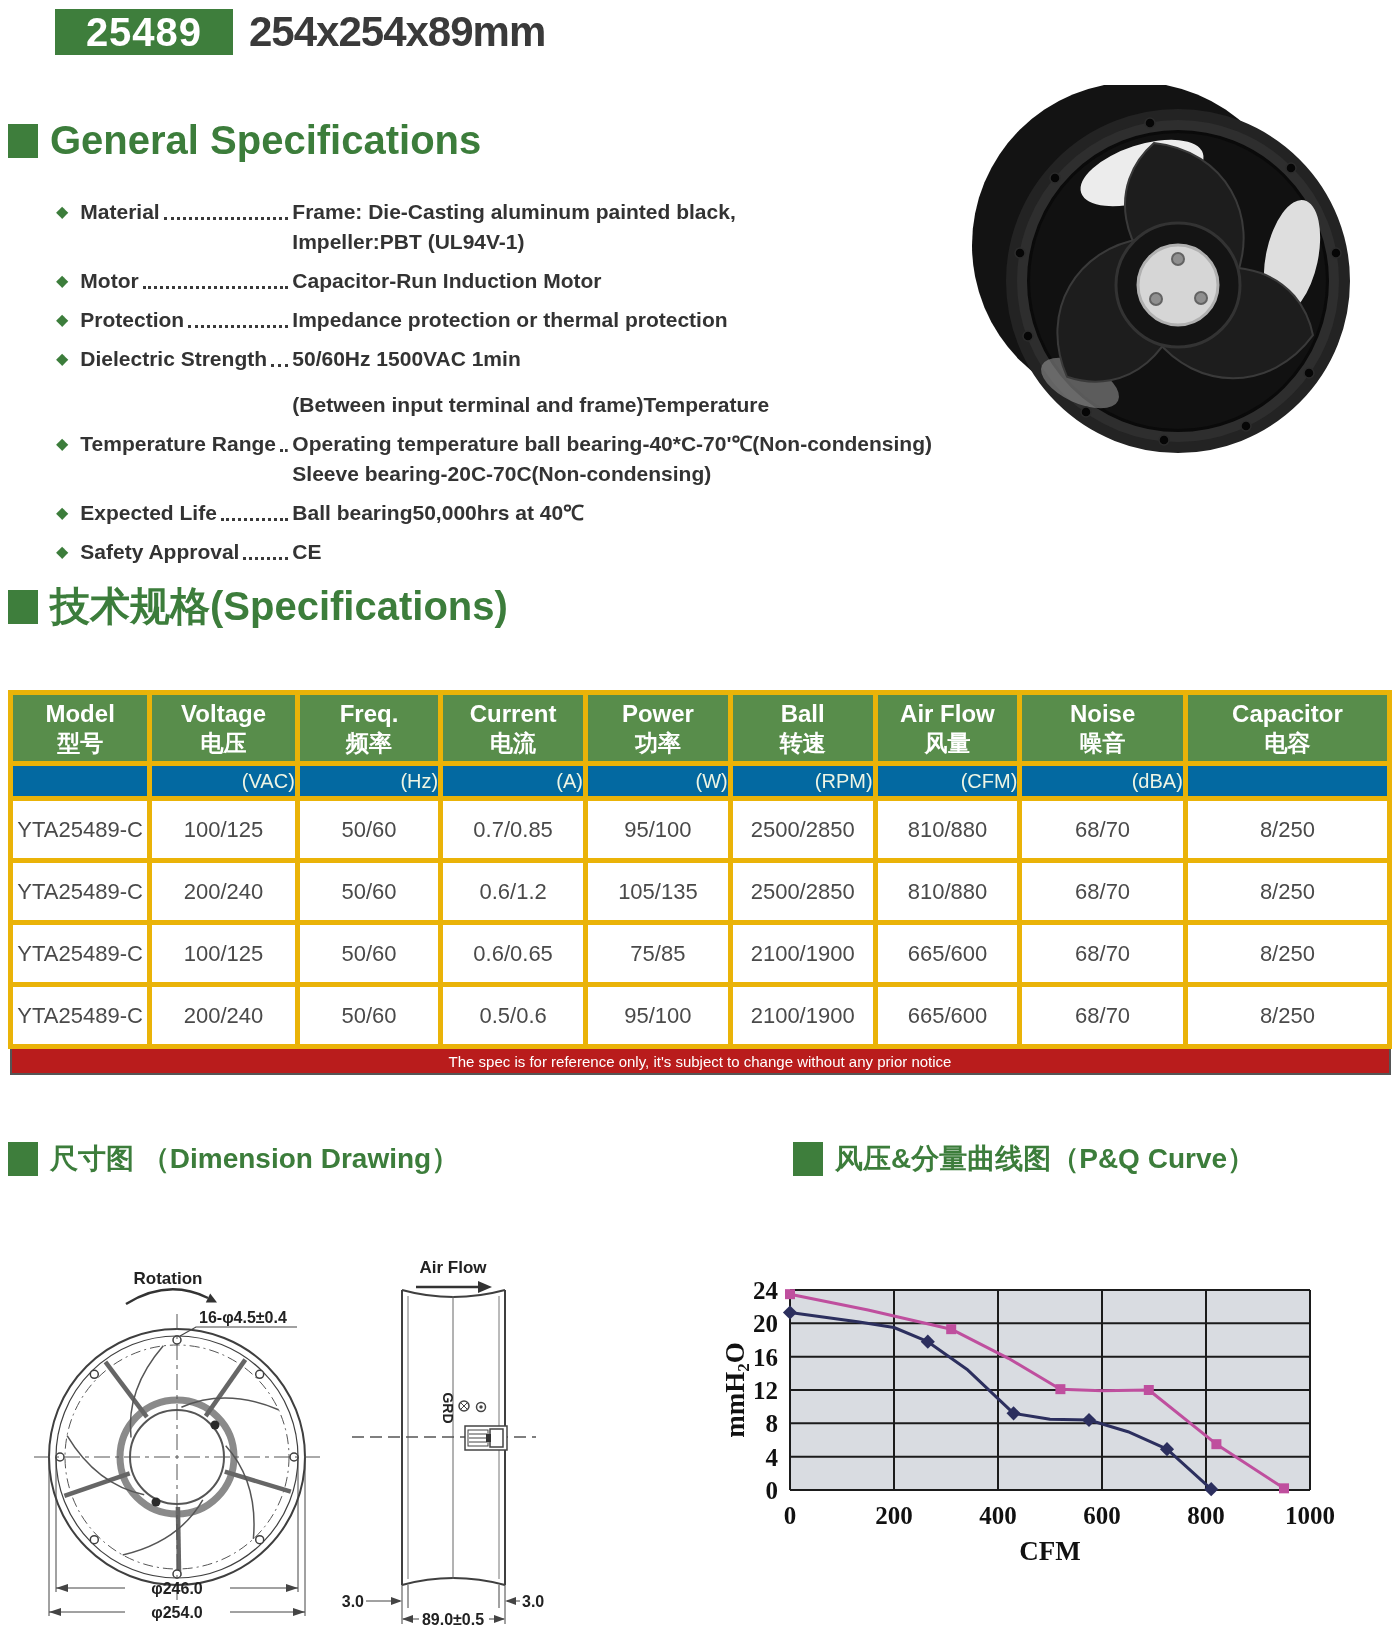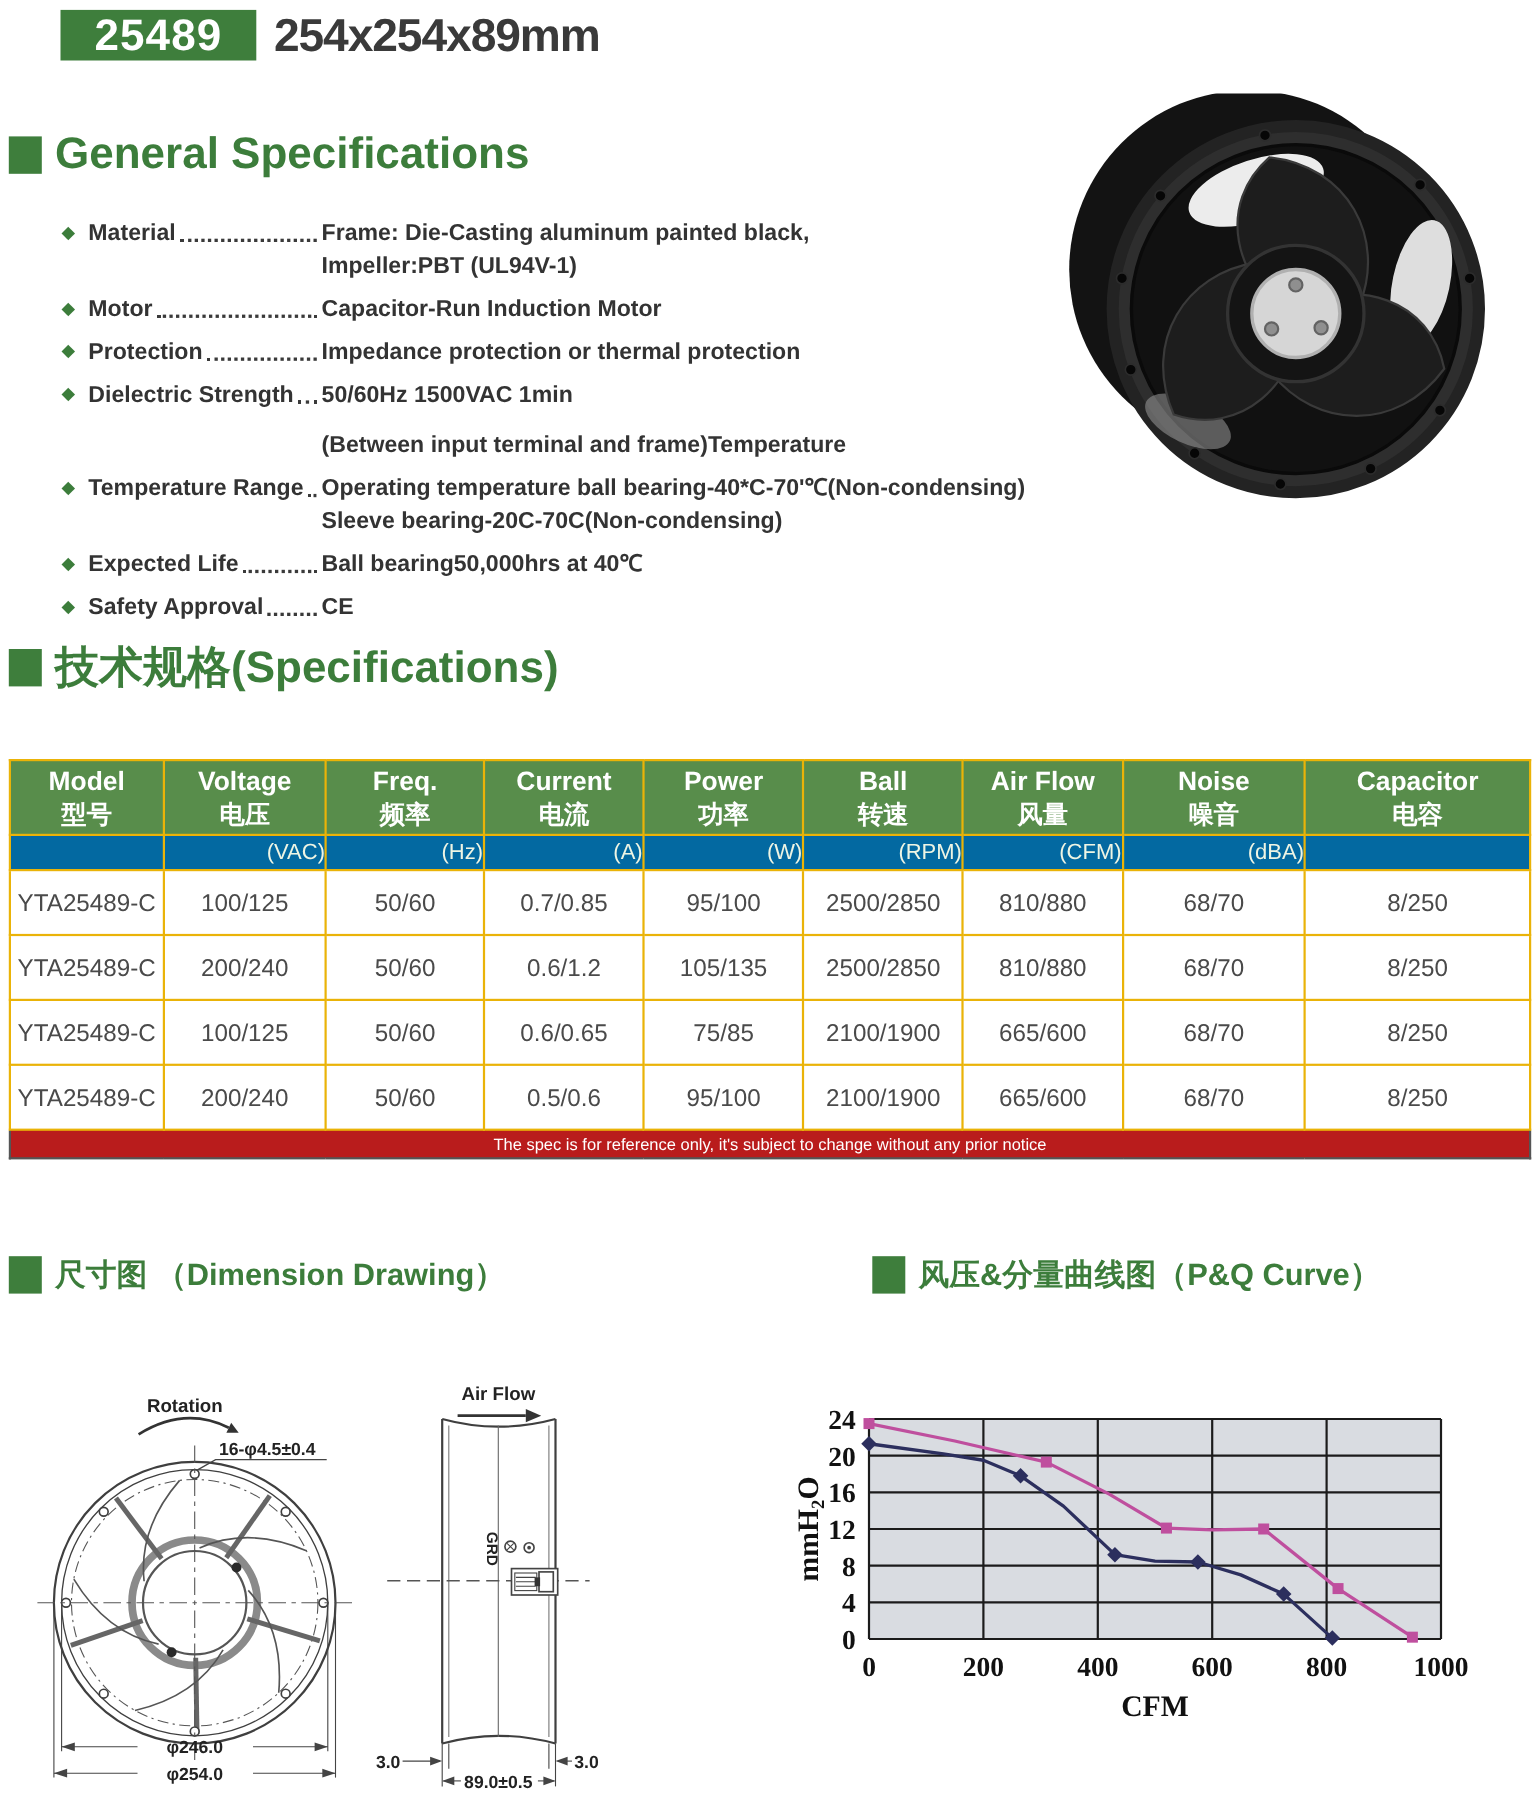--- a/index.html
+++ b/index.html
@@ -30,21 +30,21 @@
   .vals{flex:1;}
   .vline{font-weight:bold;font-size:21px;line-height:30px;}
   .gap .vline + .vline{margin-top:16px;}
 
   
   .fanwrap{position:absolute;top:85px;left:930px;width:460px;height:385px;}
 
   
   .tblsec{position:absolute;top:556px;left:8px;width:1384px;margin-top:23px;}
   table{border-collapse:collapse;width:100%;margin-top:56px;border:2px solid #555;table-layout:fixed;}
-  th,td{border:2px solid #eab308;text-align:center;padding:0;}
+  th,td{border:5px solid #eab308;text-align:center;padding:0;}
   th{background:#588d4b;color:#fff;font-weight:bold;height:66px;vertical-align:middle;}
   th .en{font-size:24px;line-height:30px;}
   th .cn{font-size:23px;line-height:29px;}
   tr.unit td{background:#0369a1;color:#eef5e4;font-size:20px;height:30px;font-weight:normal;text-align:right;}
   tbody td{height:57px;font-size:22px;color:#4a4a4a;background:#fff;}
   td.note{background:#b91c1c;color:#fff;font-size:15px;height:24px;border:1px solid #7da964;}
 
   
   .dimtitle{position:absolute;top:1140px;left:8px;}
   .pqtitle{position:absolute;top:1140px;left:793px;}

